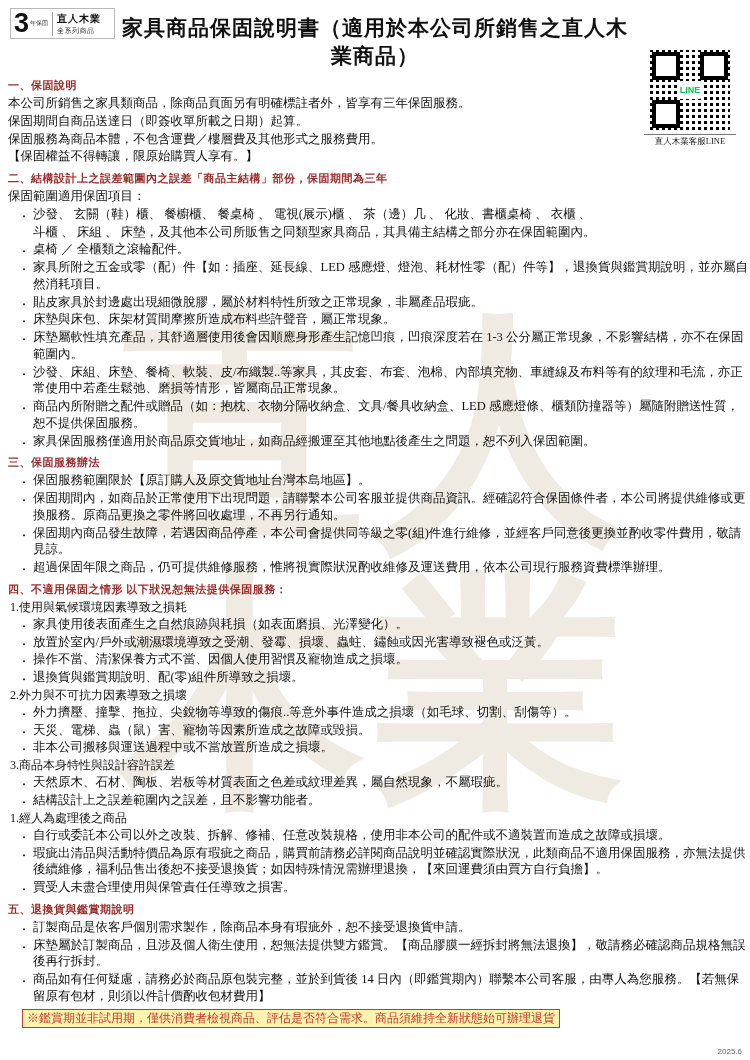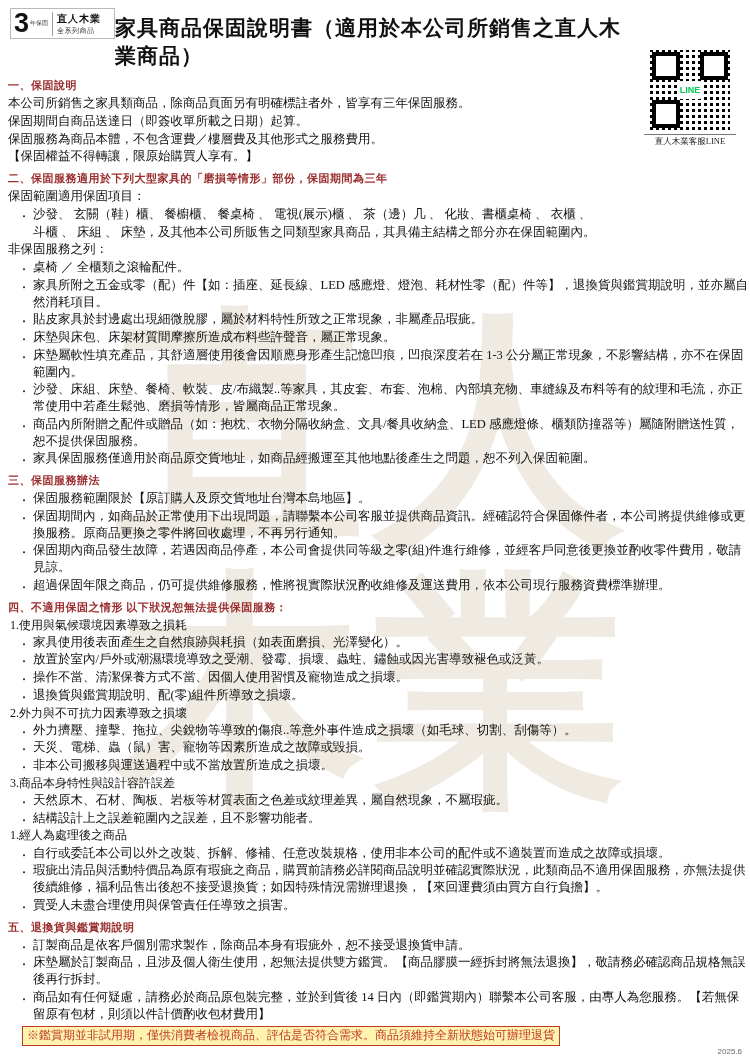--- a/index.html
+++ b/index.html
@@ -62,21 +62,21 @@
   }
   .logo-bar{
     margin-left:4px;
     border-left:1px solid #999;
     padding-left:4px;
   }
   .logo-brand{font-size:10px;font-weight:bold;letter-spacing:1px;}
   .logo-sub{font-size:7px;color:#333;letter-spacing:0.5px;}
   .title{
     flex:1;
-    text-align:left;
+    text-align:center;
     font-size:21px;
     font-weight:bold;
     letter-spacing:1px;
     padding-top:6px;
   }
   .spacer-right{flex:0 0 105px;}
 
   
   .sec-head{
     font-size:11px;font-weight:bold;
@@ -209,27 +209,26 @@
     </div>
 
     
     <div class="sec-head">一、保固說明</div>
     <p class="line">本公司所銷售之家具類商品，除商品頁面另有明確標註者外，皆享有三年保固服務。</p>
     <p class="line">保固期間自商品送達日（即簽收單所載之日期）起算。</p>
     <p class="line">保固服務為商品本體，不包含運費／樓層費及其他形式之服務費用。</p>
     <p class="line">【保固權益不得轉讓，限原始購買人享有。】</p>
 
     
-    <div class="sec-head">二、保固服務適用於下列大型家具的「磨損等情形」部份，保固期間為三年</div>
+    <div class="sec-head">二、結構設計上之誤差範圍內之誤差「商品主結構」部份，保固期間為三年</div>
     <p class="line">保固範圍適用保固項目：</p>
     <ul>
       <li>沙發、 玄關（鞋）櫃、 餐櫥櫃、 餐桌椅 、 電視(展示)櫃 、 茶（邊）几 、 化妝、書櫃桌椅 、 衣櫃 、</li>
       <li class="nodot">斗櫃 、 床組 、 床墊，及其他本公司所販售之同類型家具商品，其具備主結構之部分亦在保固範圍內。</li>
     </ul>
-    <p class="line tight">非保固服務之列：</p>
     <ul>
       <li>桌椅 ／ 全櫃類之滾輪配件。</li>
       <li>家具所附之五金或零（配）件【如：插座、延長線、LED 感應燈、燈泡、耗材性零（配）件等】，退換貨與鑑賞期說明，並亦屬自然消耗項目。</li>
       <li>貼皮家具於封邊處出現細微脫膠，屬於材料特性所致之正常現象，非屬產品瑕疵。</li>
       <li>床墊與床包、床架材質間摩擦所造成布料些許聲音，屬正常現象。</li>
       <li>床墊屬軟性填充產品，其舒適層使用後會因順應身形產生記憶凹痕，凹痕深度若在 1-3 公分屬正常現象，不影響結構，亦不在保固範圍內。</li>
       <li>沙發、床組、床墊、餐椅、軟裝、皮/布織製..等家具，其皮套、布套、泡棉、內部填充物、車縫線及布料等有的紋理和毛流，亦正常使用中若產生鬆弛、磨損等情形，皆屬商品正常現象。</li>
       <li>商品內所附贈之配件或贈品（如：抱枕、衣物分隔收納盒、文具/餐具收納盒、LED 感應燈條、櫃類防撞器等）屬隨附贈送性質，恕不提供保固服務。</li>
       <li>家具保固服務僅適用於商品原交貨地址，如商品經搬運至其他地點後產生之問題，恕不列入保固範圍。</li>
     </ul>

